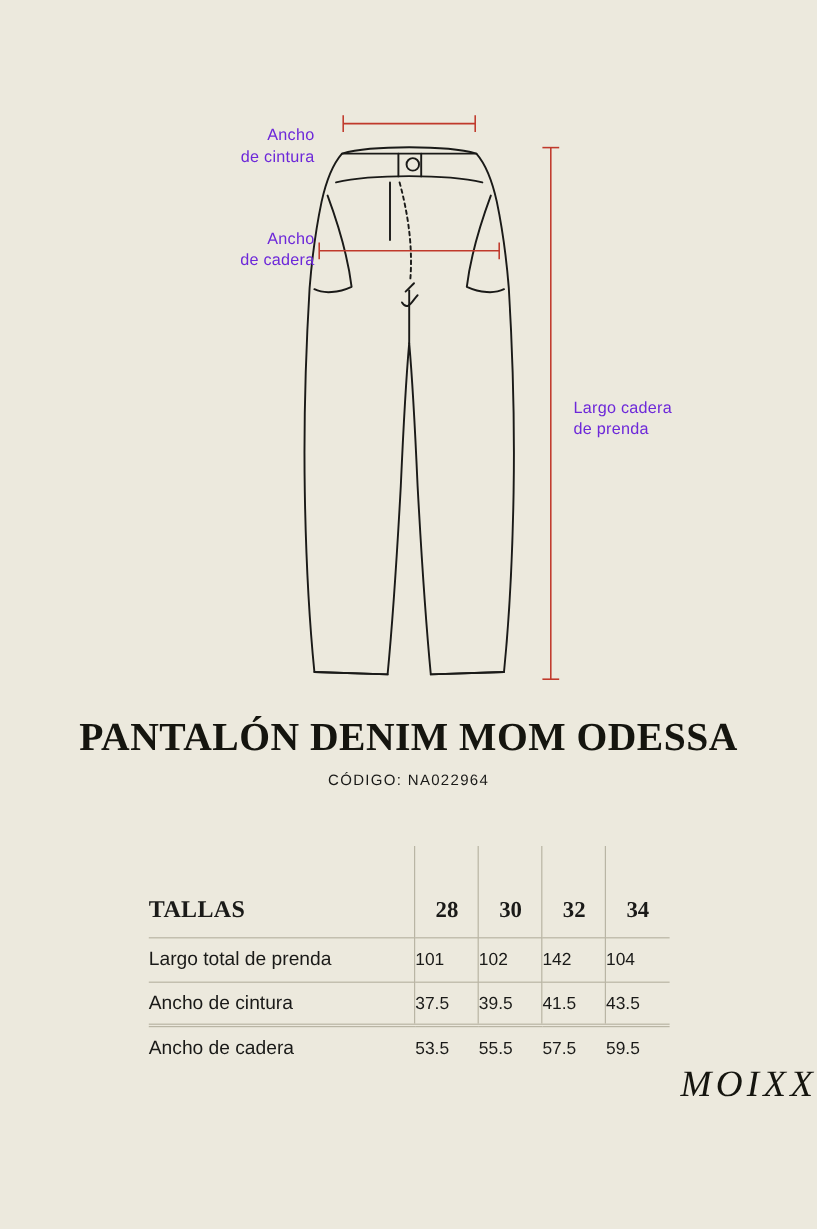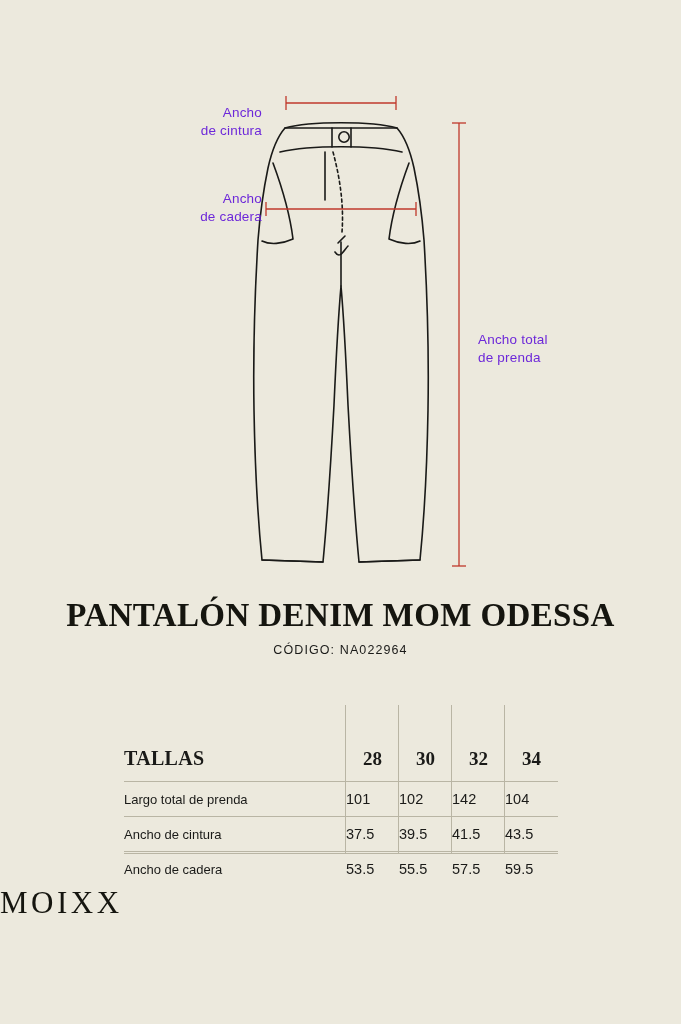--- a/index.html
+++ b/index.html
@@ -115,21 +115,21 @@
     letter-spacing: 0.3px;
   }
   .th-size {
     font-family: "Liberation Serif", serif;
     font-weight: bold;
     font-size: 19px;
     width: 53px;
   }
   .td-label {
     font-family: "Liberation Sans", sans-serif;
-    font-size: 13px;
+    font-size: 16px;
     text-align: left;
     color: #1a1a18;
   }
   .td-value {
     font-family: "Liberation Sans", sans-serif;
     font-size: 14.5px;
     text-align: left;
     width: 53px;
     color: #1a1a18;
   }
@@ -140,25 +140,26 @@
     width: 1px;
     background: #b9b5a4;
   }
 
   
   .brand {
     position: absolute;
     left: 0;
     top: 885px;
     width: 681px;
-    text-align: left;
+    text-align: right;
     font-family: "Liberation Serif", serif;
     font-size: 31px;
     letter-spacing: 3.5px;
     color: #15150f;
+    font-style: italic;
   }
 </style>
 </head>
 <body>
 
 <div class="page">
 
   <div class="drawing">
     <svg width="681" height="600" viewBox="0 0 681 600" xmlns="http://www.w3.org/2000/svg">
       <g fill="none" stroke="#1a1a18" stroke-width="1.6" stroke-linejoin="round" stroke-linecap="round">
@@ -233,21 +234,21 @@
     <div>Ancho</div>
     <div>de cintura</div>
   </div>
 
   <div class="callout right-align" id="callout-hip">
     <div>Ancho</div>
     <div>de cadera</div>
   </div>
 
   <div class="callout" id="callout-length">
-    <div>Ancho total</div>
+    <div>Largo cadera</div>
     <div>de prenda</div>
   </div>
 
   <div class="title-block">
     <h1 class="product-title">PANTALÓN DENIM MOM ODESSA</h1>
     <div class="product-code">CÓDIGO: NA022964</div>
   </div>
 
   <table class="size-table">
     <thead>

